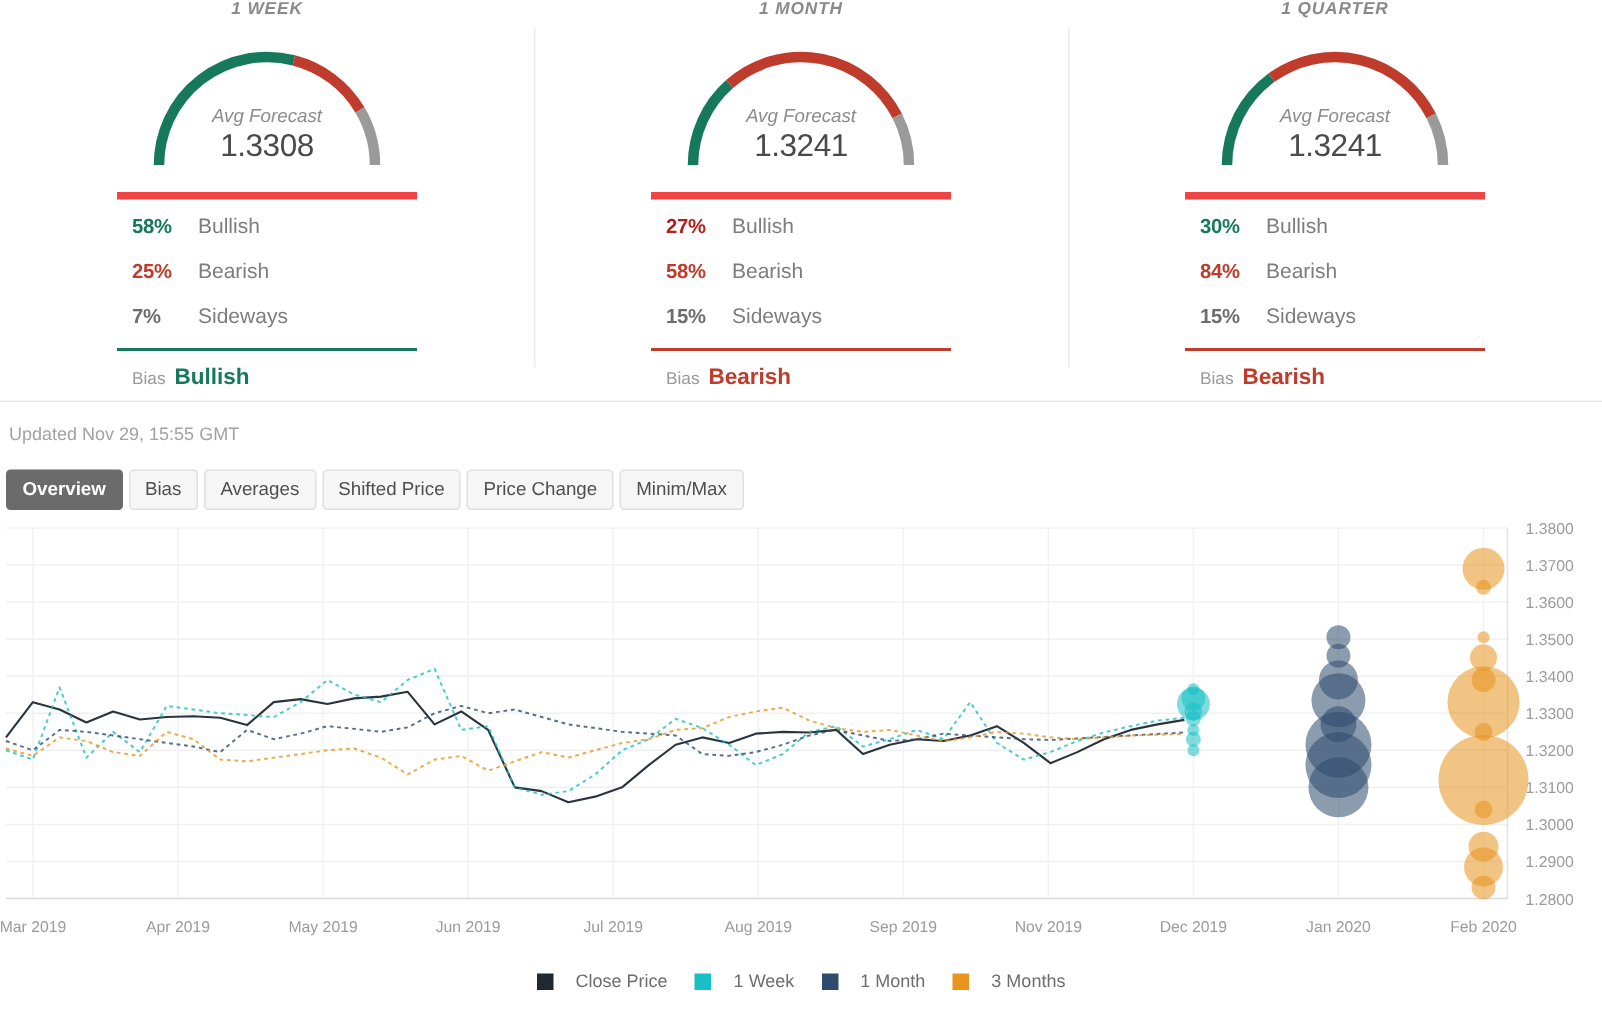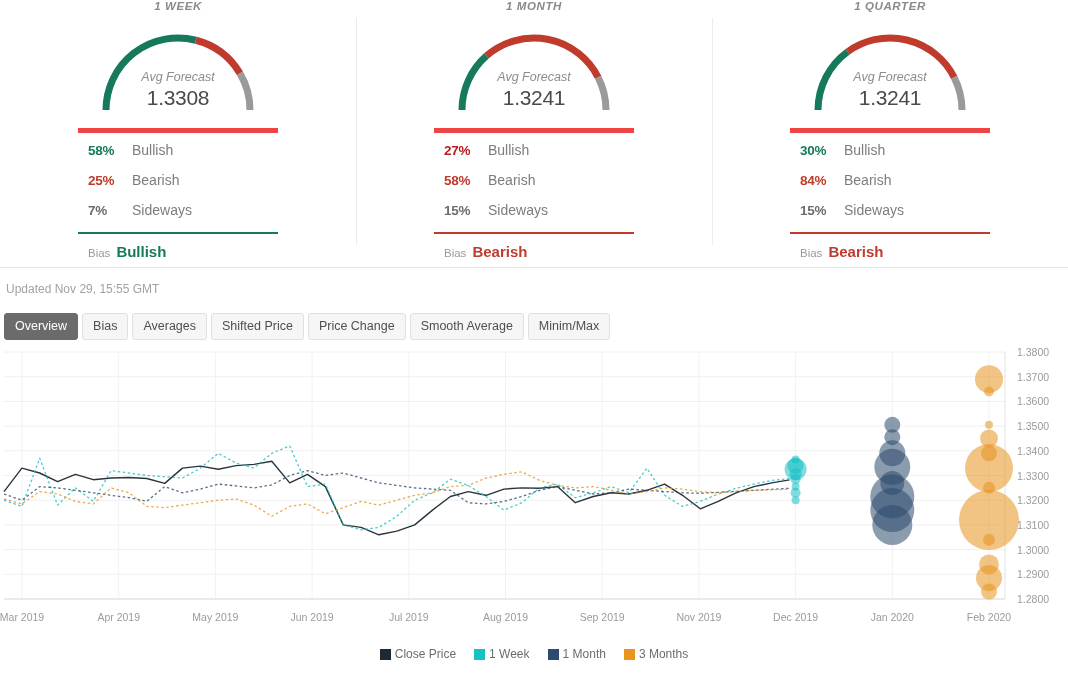--- a/index.html
+++ b/index.html
@@ -126,39 +126,39 @@
     border-radius: 3px;
     padding: 5px 10px 6px;
     line-height: 14px;
     white-space: nowrap;
     cursor: pointer;
   }
   .tab.active {
     background: #6b6b6b;
     border-color: #6b6b6b;
     color: #ffffff;
-    font-weight: normal;
+    font-weight: bold;
   }
 
   
   .chart-area {
     position: relative;
     width: 1068px;
     height: 300px;
   }
   .chart-svg { display:block; }
   .legend {
     display: flex;
     justify-content: center;
     align-items: center;
     gap: 18px;
     height: 18px;
     margin-top: 1px;
   }
-  .legend-item { display:flex; align-items:center; gap:4px; }
+  .legend-item { display:flex; align-items:center; gap:15px; }
   .legend-swatch { width: 11px; height: 11px; display:block; }
   .legend-label { font-size: 12px; color: #6d6d6d; }
 </style>
 </head>
 <body>
 
 <div class="panels">
 
   <div class="panel">
     <div class="panel-title">1 WEEK</div>
@@ -271,21 +271,20 @@
 </div>
 
 <div class="updated">Updated Nov 29, 15:55 GMT</div>
 
 <div class="tabs" id="tabs-host">
     <div class="tab active">Overview</div>
     <div class="tab">Bias</div>
     <div class="tab">Averages</div>
     <div class="tab">Shifted Price</div>
     <div class="tab">Price Change</div>
-    <div class="tab">Smooth Average</div>
     <div class="tab">Minim/Max</div>
   </div>
 
 <div class="chart-area">
   <svg class="chart-svg" width="1068" height="282" viewBox="0 0 1068 282" id="chart-svg">
       <line x1="4" y1="8" x2="1005" y2="8" stroke="#f0f0f0" stroke-width="1"></line>
       <text x="1017" y="12" font-size="10.5" fill="#9b9b9b" font-family="&quot;Liberation Sans&quot;, sans-serif">1.3800</text>
       <line x1="4" y1="32.699999999999505" x2="1005" y2="32.699999999999505" stroke="#f0f0f0" stroke-width="1"></line>
       <text x="1017" y="36.699999999999505" font-size="10.5" fill="#9b9b9b" font-family="&quot;Liberation Sans&quot;, sans-serif">1.3700</text>
       <line x1="4" y1="57.39999999999955" x2="1005" y2="57.39999999999955" stroke="#f0f0f0" stroke-width="1"></line>

